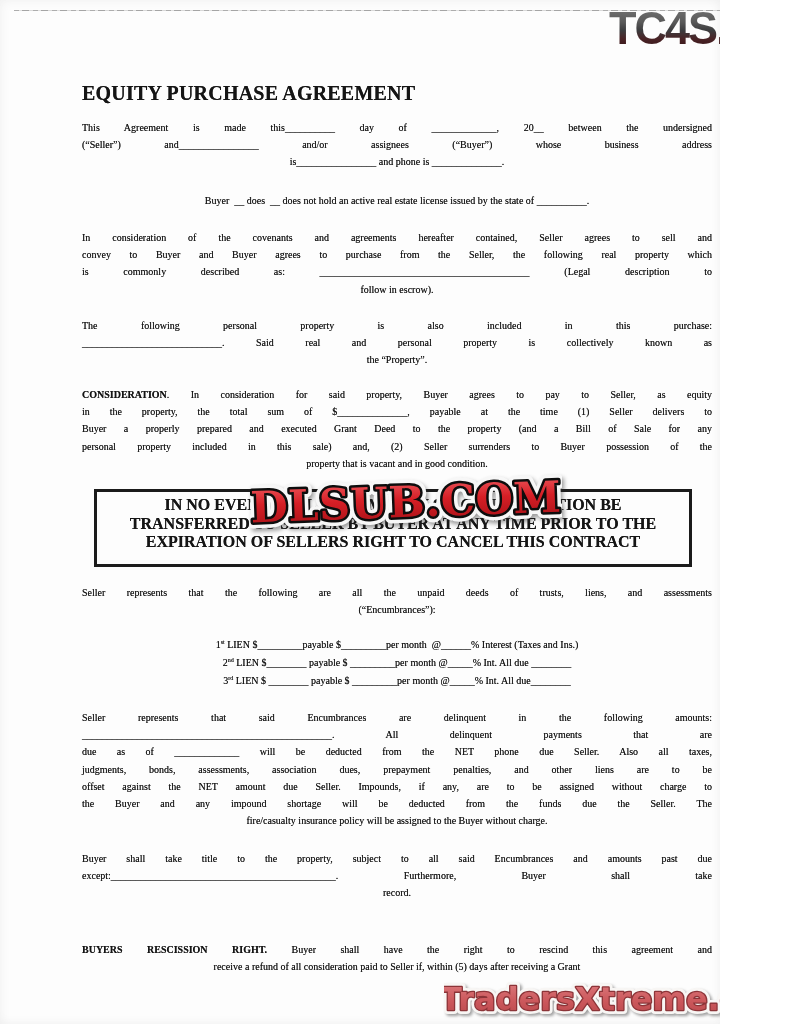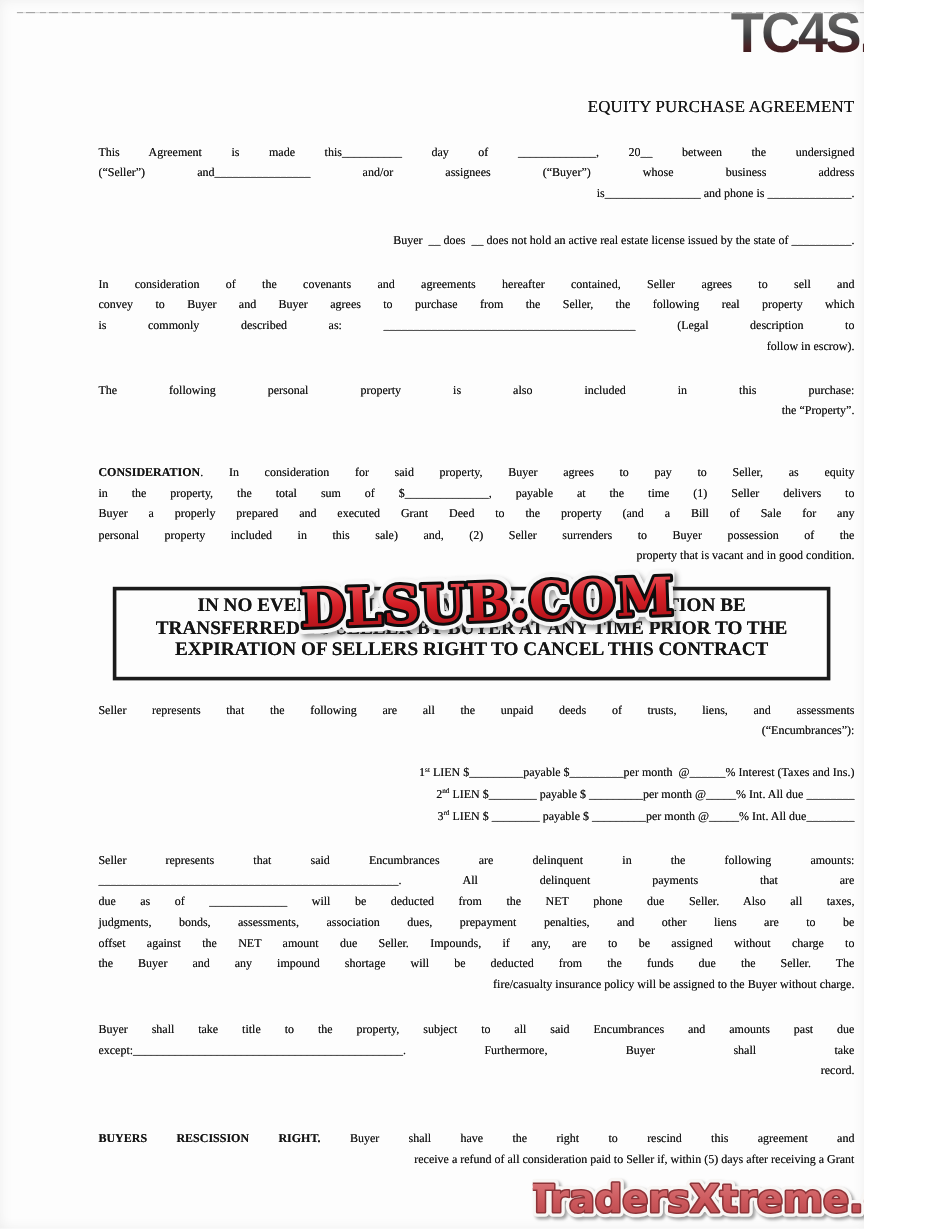--- a/index.html
+++ b/index.html
@@ -18,29 +18,29 @@
   }
   .scan-right {
     position:absolute; top:8px; left:779px; width:3px; height:1010px; opacity:.75;
     background:repeating-linear-gradient(180deg,#8d8d8d 0 3px,#c9c9c9 3px 5px,#9b9b9b 5px 9px,#d6d6d6 9px 12px);
   }
 
   
   .content { position:absolute; left:82px; top:0; width:630px; height:1024px; }
   .doc-title {
     position:absolute; top:82px; left:0; width:100%; margin:0;
-    text-align:right; font-size:14px; font-weight:normal; letter-spacing:.2px;
+    text-align:left; font-size:20px; font-weight:bold; letter-spacing:.2px;
     text-shadow:0 0 .3px rgba(10,10,10,.8);
   }
   .para {
     position:absolute; left:0; width:100%;
     font-size:10px; line-height:17.2px;
     text-shadow:0 0 .3px rgba(10,10,10,.7);
   }
-  .para .line { text-align:right; }
+  .para .line { text-align:center; }
   .para .line.jl { text-align:justify; text-align-last:justify; }
   .para.liens { line-height:18.2px; }
   sup { font-size:.6em; line-height:0;margin-top:43px; }
   b { font-weight:bold; }
 
   .notice-box {
     position:absolute; left:12px; top:489px; width:598px;
     border:3px solid #1b1b1b; padding:4px 8px 12px;
     text-shadow:0 0 .3px rgba(10,10,10,.8);
   }
@@ -106,20 +106,21 @@
 
     <div class="para" style="top:229px">
         <div class="line jl">In consideration of the covenants and agreements hereafter contained, Seller agrees to sell and</div>
         <div class="line jl">convey to Buyer and Buyer agrees to purchase from the Seller, the following real property which</div>
         <div class="line jl">is commonly described as: __________________________________________ (Legal description to</div>
         <div class="line">follow in escrow).</div>
       </div>
 
     <div class="para" style="top:317px">
         <div class="line jl">The following personal property is also included in this purchase:</div>
+        <div class="line jl">____________________________. Said real and personal property is collectively known as</div>
         <div class="line">the “Property”.</div>
       </div>
 
     <div class="para" style="top:386px">
         <div class="line jl"><b>CONSIDERATION</b>. In consideration for said property, Buyer agrees to pay to Seller, as equity</div>
         <div class="line jl">in the property, the total sum of $______________, payable at the time (1) Seller delivers to</div>
         <div class="line jl">Buyer a properly prepared and executed Grant Deed to the property (and a Bill of Sale for any</div>
         <div class="line jl">personal property included in this sale) and, (2) Seller surrenders to Buyer possession of the</div>
         <div class="line">property that is vacant and in good condition.</div>
       </div>

